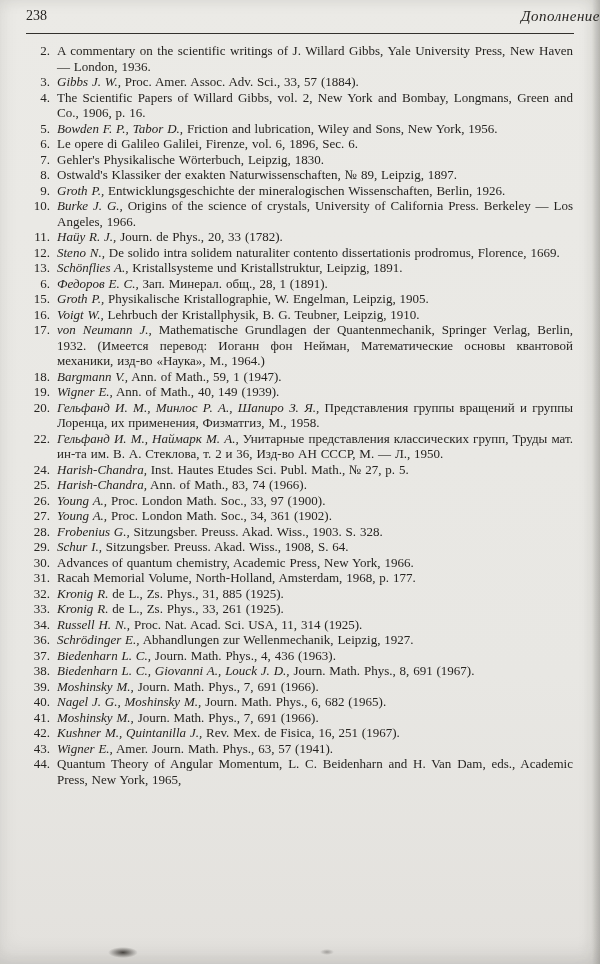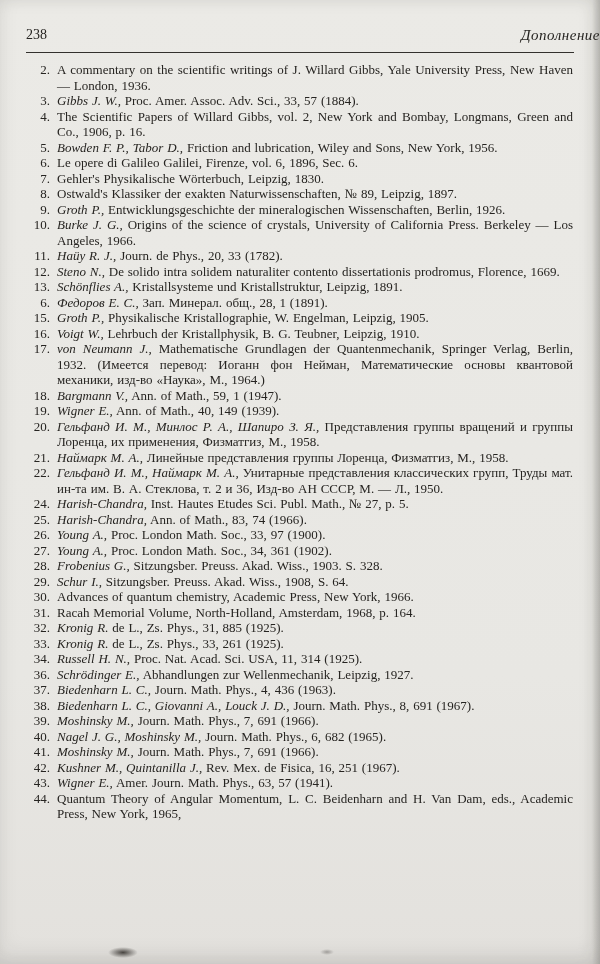--- a/index.html
+++ b/index.html
@@ -10,21 +10,20 @@
     background: linear-gradient(180deg, #ebeae6 0%, #e8e7e3 70%, #e3e1dd 100%);
     color: #262421;
     font-family: "Liberation Serif", "DejaVu Serif", serif;
     overflow: hidden;
     box-shadow: inset -7px 0 16px rgba(40,38,34,0.10), inset 0 -10px 20px rgba(40,38,34,0.08);
   }
   .header {
     position: relative;
     padding: 9px 28px 0 28px;
     height: 20px;
-    margin-top: 19px;
   }
   .page-num {
     position: absolute;
     left: 26px;
     top: 8px;
     font-size: 14px;
   }
   .header-title {
     position: absolute;
     left: 0; right: 0;
@@ -159,24 +158,20 @@
       </div>
       <div class="ref">
         <span class="ref-num">19.</span>
         <span class="ref-body"><span class="ref-authors">Wigner E.,</span><span> Ann. of Math., 40, 149 (1939).</span></span>
       </div>
       <div class="ref">
         <span class="ref-num">20.</span>
         <span class="ref-body"><span class="ref-authors">Гельфанд И. М., Минлос Р. А., Шапиро З. Я.,</span><span> Представления группы вращений и группы Лоренца, их применения, Физматгиз, М., 1958.</span></span>
       </div>
       <div class="ref">
-        <span class="ref-num">21.</span>
-        <span class="ref-body"><span class="ref-authors">Наймарк М. А.,</span><span> Линейные представления группы Лоренца, Физматгиз, М., 1958.</span></span>
-      </div>
-      <div class="ref">
         <span class="ref-num">22.</span>
         <span class="ref-body"><span class="ref-authors">Гельфанд И. М., Наймарк М. А.,</span><span> Унитарные представления классических групп, Труды мат. ин-та им. В. А. Стеклова, т. 2 и 36, Изд-во АН СССР, М. — Л., 1950.</span></span>
       </div>
       <div class="ref">
         <span class="ref-num">24.</span>
         <span class="ref-body"><span class="ref-authors">Harish-Chandra,</span><span> Inst. Hautes Etudes Sci. Publ. Math., № 27, p. 5.</span></span>
       </div>
       <div class="ref">
         <span class="ref-num">25.</span>
         <span class="ref-body"><span class="ref-authors">Harish-Chandra,</span><span> Ann. of Math., 83, 74 (1966).</span></span>
@@ -196,21 +191,21 @@
       <div class="ref">
         <span class="ref-num">29.</span>
         <span class="ref-body"><span class="ref-authors">Schur I.,</span><span> Sitzungsber. Preuss. Akad. Wiss., 1908, S. 64.</span></span>
       </div>
       <div class="ref">
         <span class="ref-num">30.</span>
         <span class="ref-body"><span>Advances of quantum chemistry, Academic Press, New York, 1966.</span></span>
       </div>
       <div class="ref">
         <span class="ref-num">31.</span>
-        <span class="ref-body"><span>Racah Memorial Volume, North-Holland, Amsterdam, 1968, p. 164.</span></span>
+        <span class="ref-body"><span>Racah Memorial Volume, North-Holland, Amsterdam, 1968, p. 177.</span></span>
       </div>
       <div class="ref">
         <span class="ref-num">32.</span>
         <span class="ref-body"><span class="ref-authors">Kronig R.</span><span> de L., Zs. Phys., 31, 885 (1925).</span></span>
       </div>
       <div class="ref">
         <span class="ref-num">33.</span>
         <span class="ref-body"><span class="ref-authors">Kronig R.</span><span> de L., Zs. Phys., 33, 261 (1925).</span></span>
       </div>
       <div class="ref">

